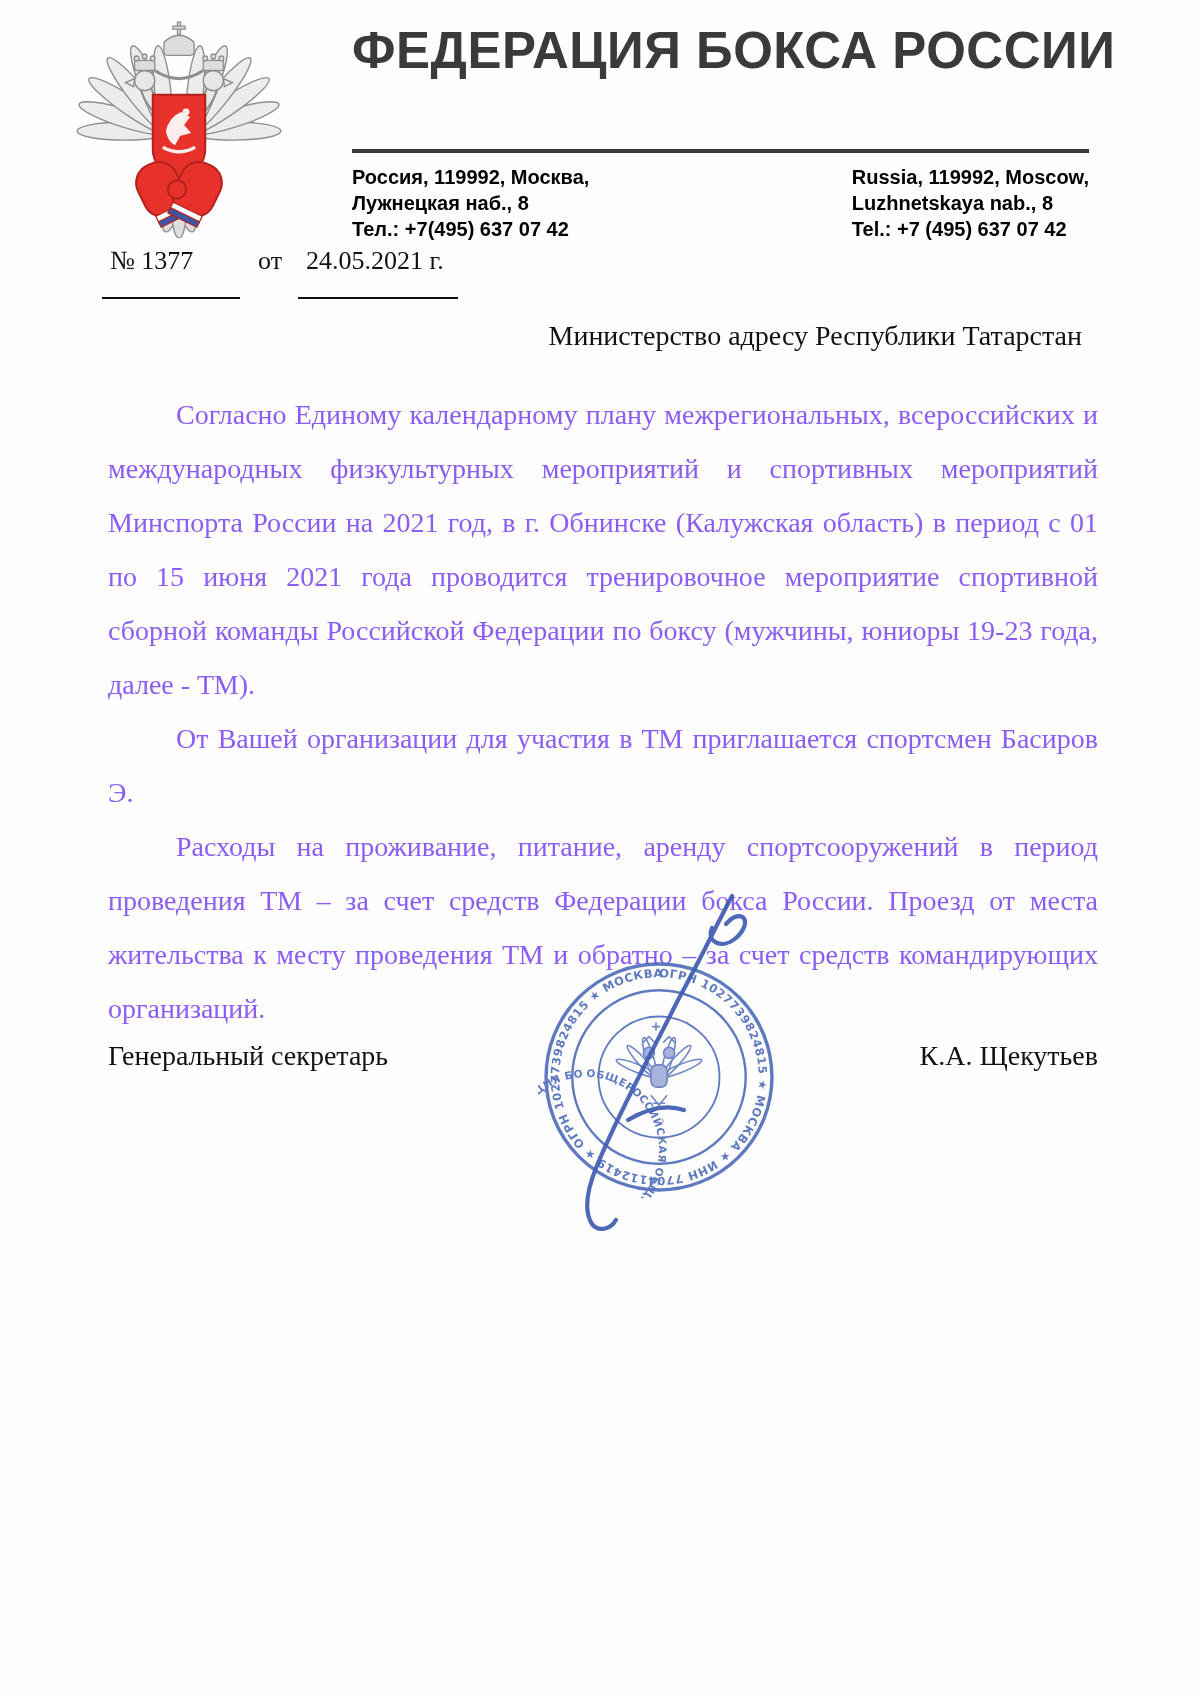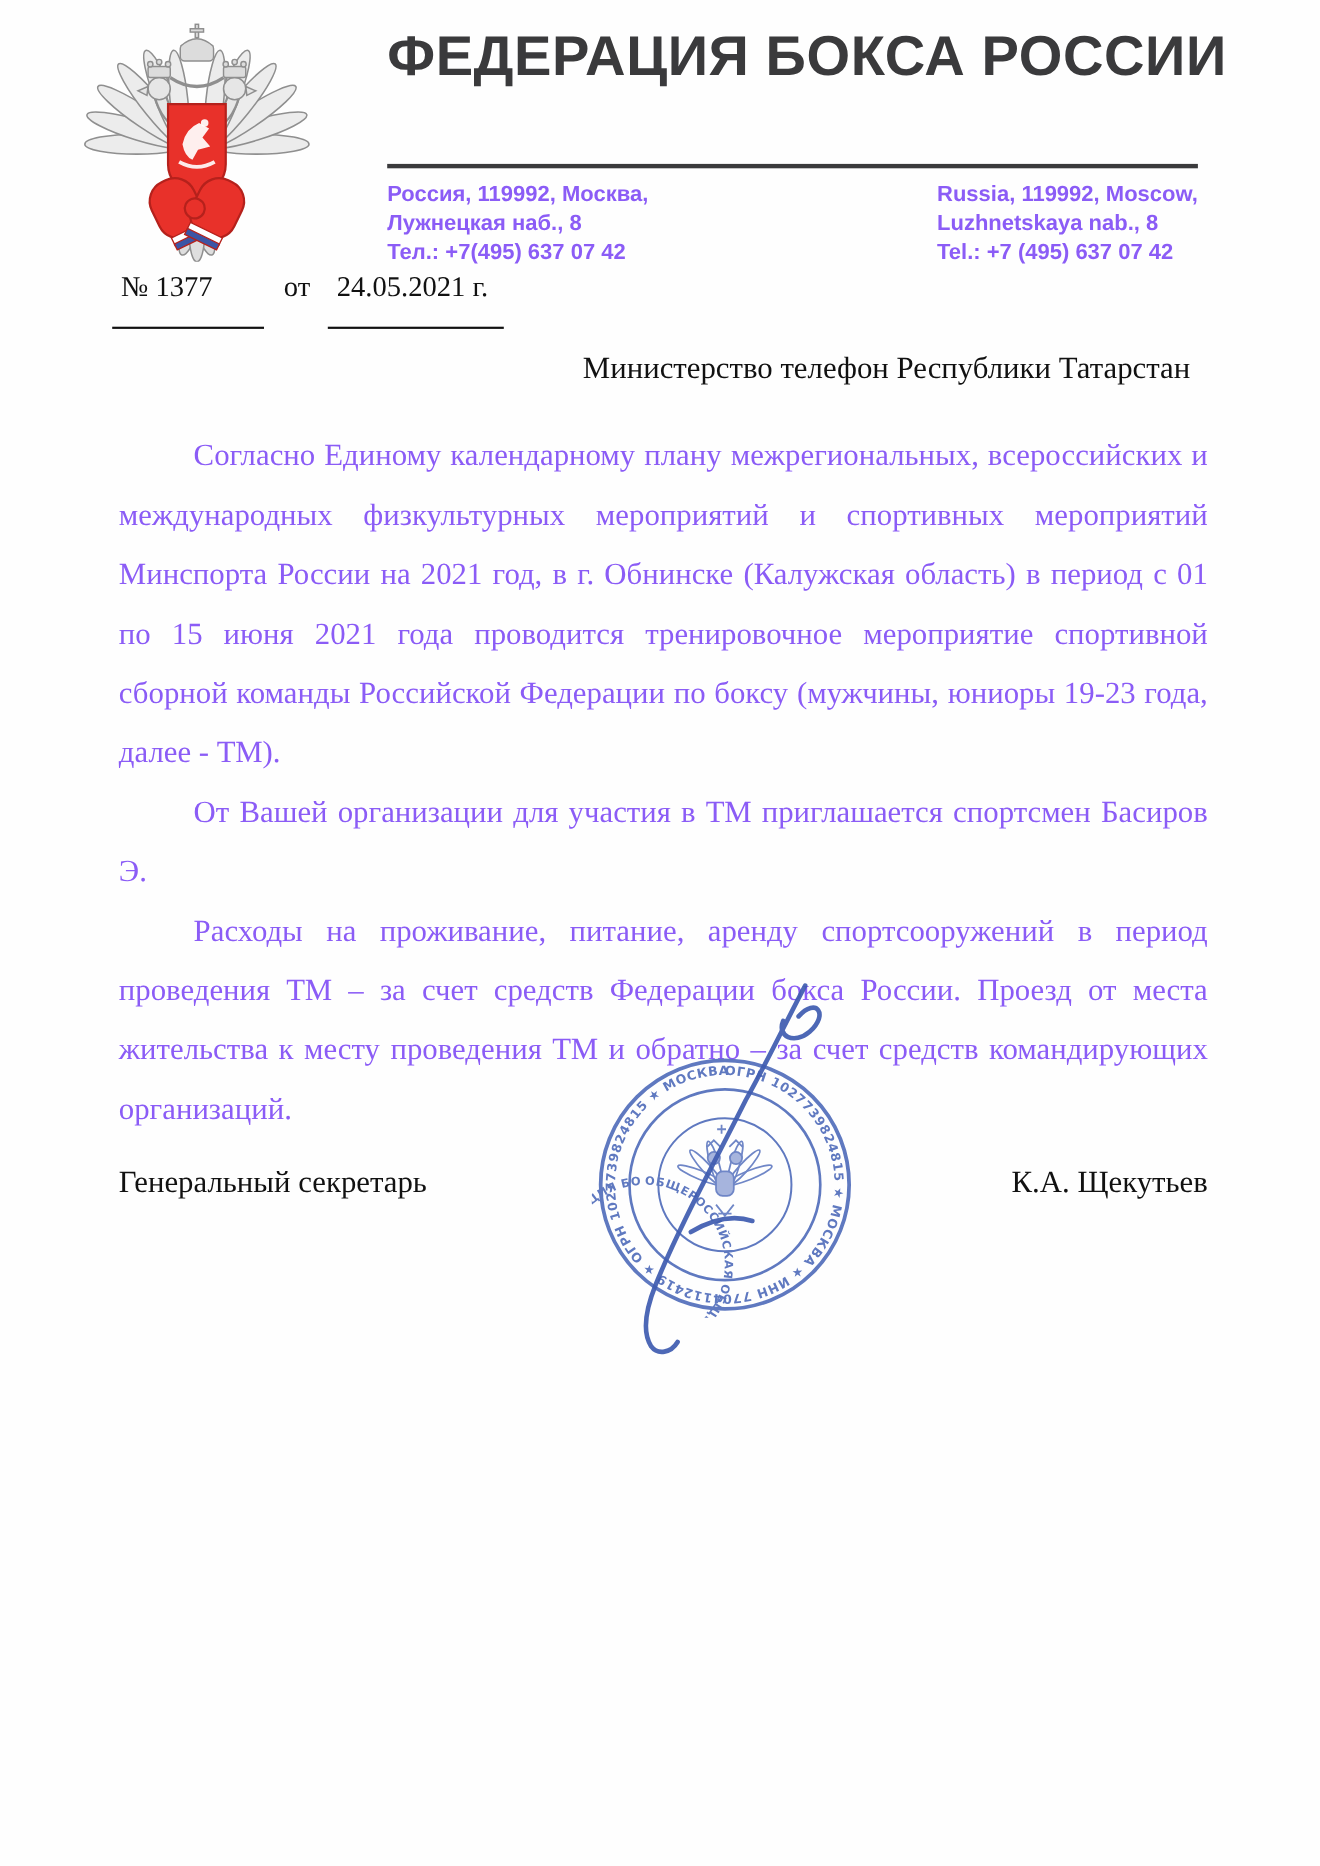--- a/index.html
+++ b/index.html
@@ -9,36 +9,36 @@
     font-family:"Liberation Serif", serif;color:#141414;
   }
   
   .emblem{position:absolute;left:66px;top:12px;width:226px;height:226px;}
   .title-block{position:absolute;left:352px;top:24px;width:740px;
     font-family:"Liberation Sans", sans-serif;color:#3a3a3c;}
   .title-ru{font-size:51px;font-weight:bold;line-height:1.06;letter-spacing:0.5px;white-space:nowrap;}
   .title-en{font-size:50px;font-weight:bold;line-height:1.06;letter-spacing:0.5px;white-space:nowrap;}
   .header-rule{position:absolute;left:352px;top:149px;width:737px;height:4px;background:#3a3a3c;}
   .addr-row{position:absolute;left:352px;top:164px;width:737px;display:flex;justify-content:space-between;}
-  .addr{font-family:"Liberation Sans", sans-serif;font-weight:bold;font-size:20px;line-height:26px;color:#8b5cf6;}
+  .addr{font-family:"Liberation Sans", sans-serif;font-weight:bold;font-size:20px;line-height:26px;color:#000000;}
   
   .ref-line{position:absolute;left:102px;top:246px;font-size:26px;color:#111;}
   .u{display:inline-block;border-bottom:2px solid #111;padding:0 6px 21px 8px;}
   .ref-num{min-width:124px;}
   .ref-ot{margin:0 16px 0 18px;}
   .ref-date{min-width:146px;}
   
   .addressee{position:absolute;top:320px;right:118px;font-size:28px;color:#111;}
   
   .body-text{position:absolute;left:108px;top:388px;width:990px;
     font-size:28px;line-height:54px;text-align:justify;color:#8b5cf6;}
   .body-text p{margin:0;text-indent:68px;}
   
   .sig-row{position:absolute;left:108px;top:1040px;width:990px;
-    display:flex;justify-content:space-between;font-size:28px;color:#111;margin-top:20px;}
+    display:flex;justify-content:space-between;font-size:28px;color:#111;}
   .stamp{position:absolute;left:538px;top:956px;width:242px;height:242px;opacity:.88;}
   .pen{position:absolute;left:500px;top:878px;width:320px;height:380px;opacity:.92;}
   
   .footer{position:absolute;left:106px;top:1446px;font-size:21px;line-height:26px;color:#1d1d1d;}
 </style>
 </head>
 <body>
 
 <div class="page">
 
@@ -136,21 +136,21 @@
       <div>Russia, 119992, Moscow,</div>
       <div>Luzhnetskaya nab., 8</div>
       <div>Tel.: +7 (495) 637 07 42</div>
     </div>
   </div>
 
   <div class="ref-line">
     <span class="u ref-num">№ 1377</span><span class="ref-ot">от</span><span class="u ref-date">24.05.2021 г.</span>
   </div>
 
-  <div class="addressee">Министерство телефон Республики Татарстан</div>
+  <div class="addressee">Министерство адресу Республики Татарстан</div>
 
   <div class="body-text">
     <p>Согласно Единому календарному плану межрегиональных, всероссийских и международных физкультурных мероприятий и спортивных мероприятий Минспорта России на 2021 год, в г. Обнинске (Калужская область) в период с 01 по 15 июня 2021 года проводится тренировочное мероприятие спортивной сборной команды Российской Федерации по боксу (мужчины, юниоры 19-23 года, далее - ТМ).</p>
     <p>От Вашей организации для участия в ТМ приглашается спортсмен Басиров Э.</p>
     <p>Расходы на проживание, питание, аренду спортсооружений в период проведения ТМ – за счет средств Федерации бокса России. Проезд от места жительства к месту проведения ТМ и обратно – за счет средств командирующих организаций.</p>
   </div>
 
   <svg class="stamp" viewBox="0 0 240 240" aria-hidden="true">
     <defs>
       <path id="outerRing" d="M120 21 A99 99 0 1 1 119.9 21"></path>

